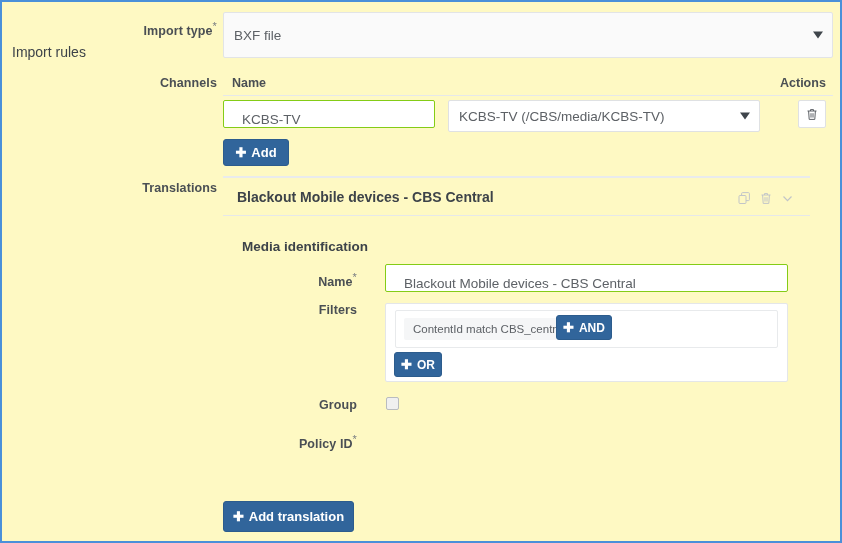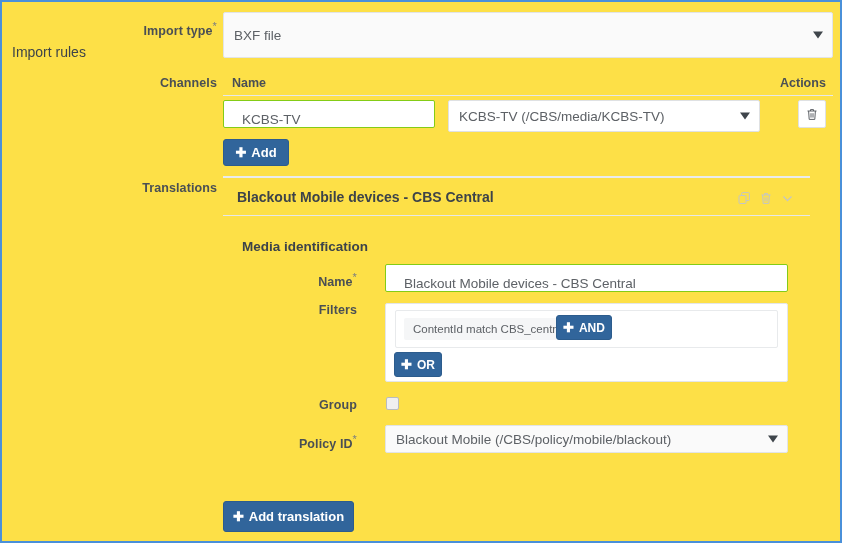--- a/index.html
+++ b/index.html
@@ -8,21 +8,21 @@
     background: #ffffff;
   }
   body {
     width: 842px; height: 543px;
     font-family: "Liberation Sans", sans-serif;
     overflow: hidden;
   }
   .page {
     position: relative;
     width: 842px; height: 543px;
-    background: #fde047;
+    background: #fef9c3;
     border: 2px solid #4a90d9;
     overflow: hidden;
   }
   .lbl {
     position: absolute;
     text-align: right;
     font-size: 12.5px;
     font-weight: bold;
     color: #4a4f54;
     letter-spacing: .1px;
@@ -284,23 +284,19 @@
   </div>
 
   <div class="lbl" style="left:240px; top:396px; width:115px;">Group</div>
 
   <div class="cbox" style="left:384px; top:395px;"></div>
 
   <div class="lbl" style="left:240px; top:431px; width:115px;">
     <span>Policy ID</span><span class="req">*</span>
   </div>
 
-  <div class="selectbox" style="left:383px; top:423px; width:403px; height:28px;">
-    <span>Blackout Mobile (/CBS/policy/mobile/blackout)</span>
-    <span class="caret"></span>
-  </div>
 
   <div class="btn" style="left:221px; top:499px; width:131px; height:31px;">
     <span class="plus">✚</span>
     <span>Add translation</span>
   </div>
 
 </div>
 
 </body></html>

